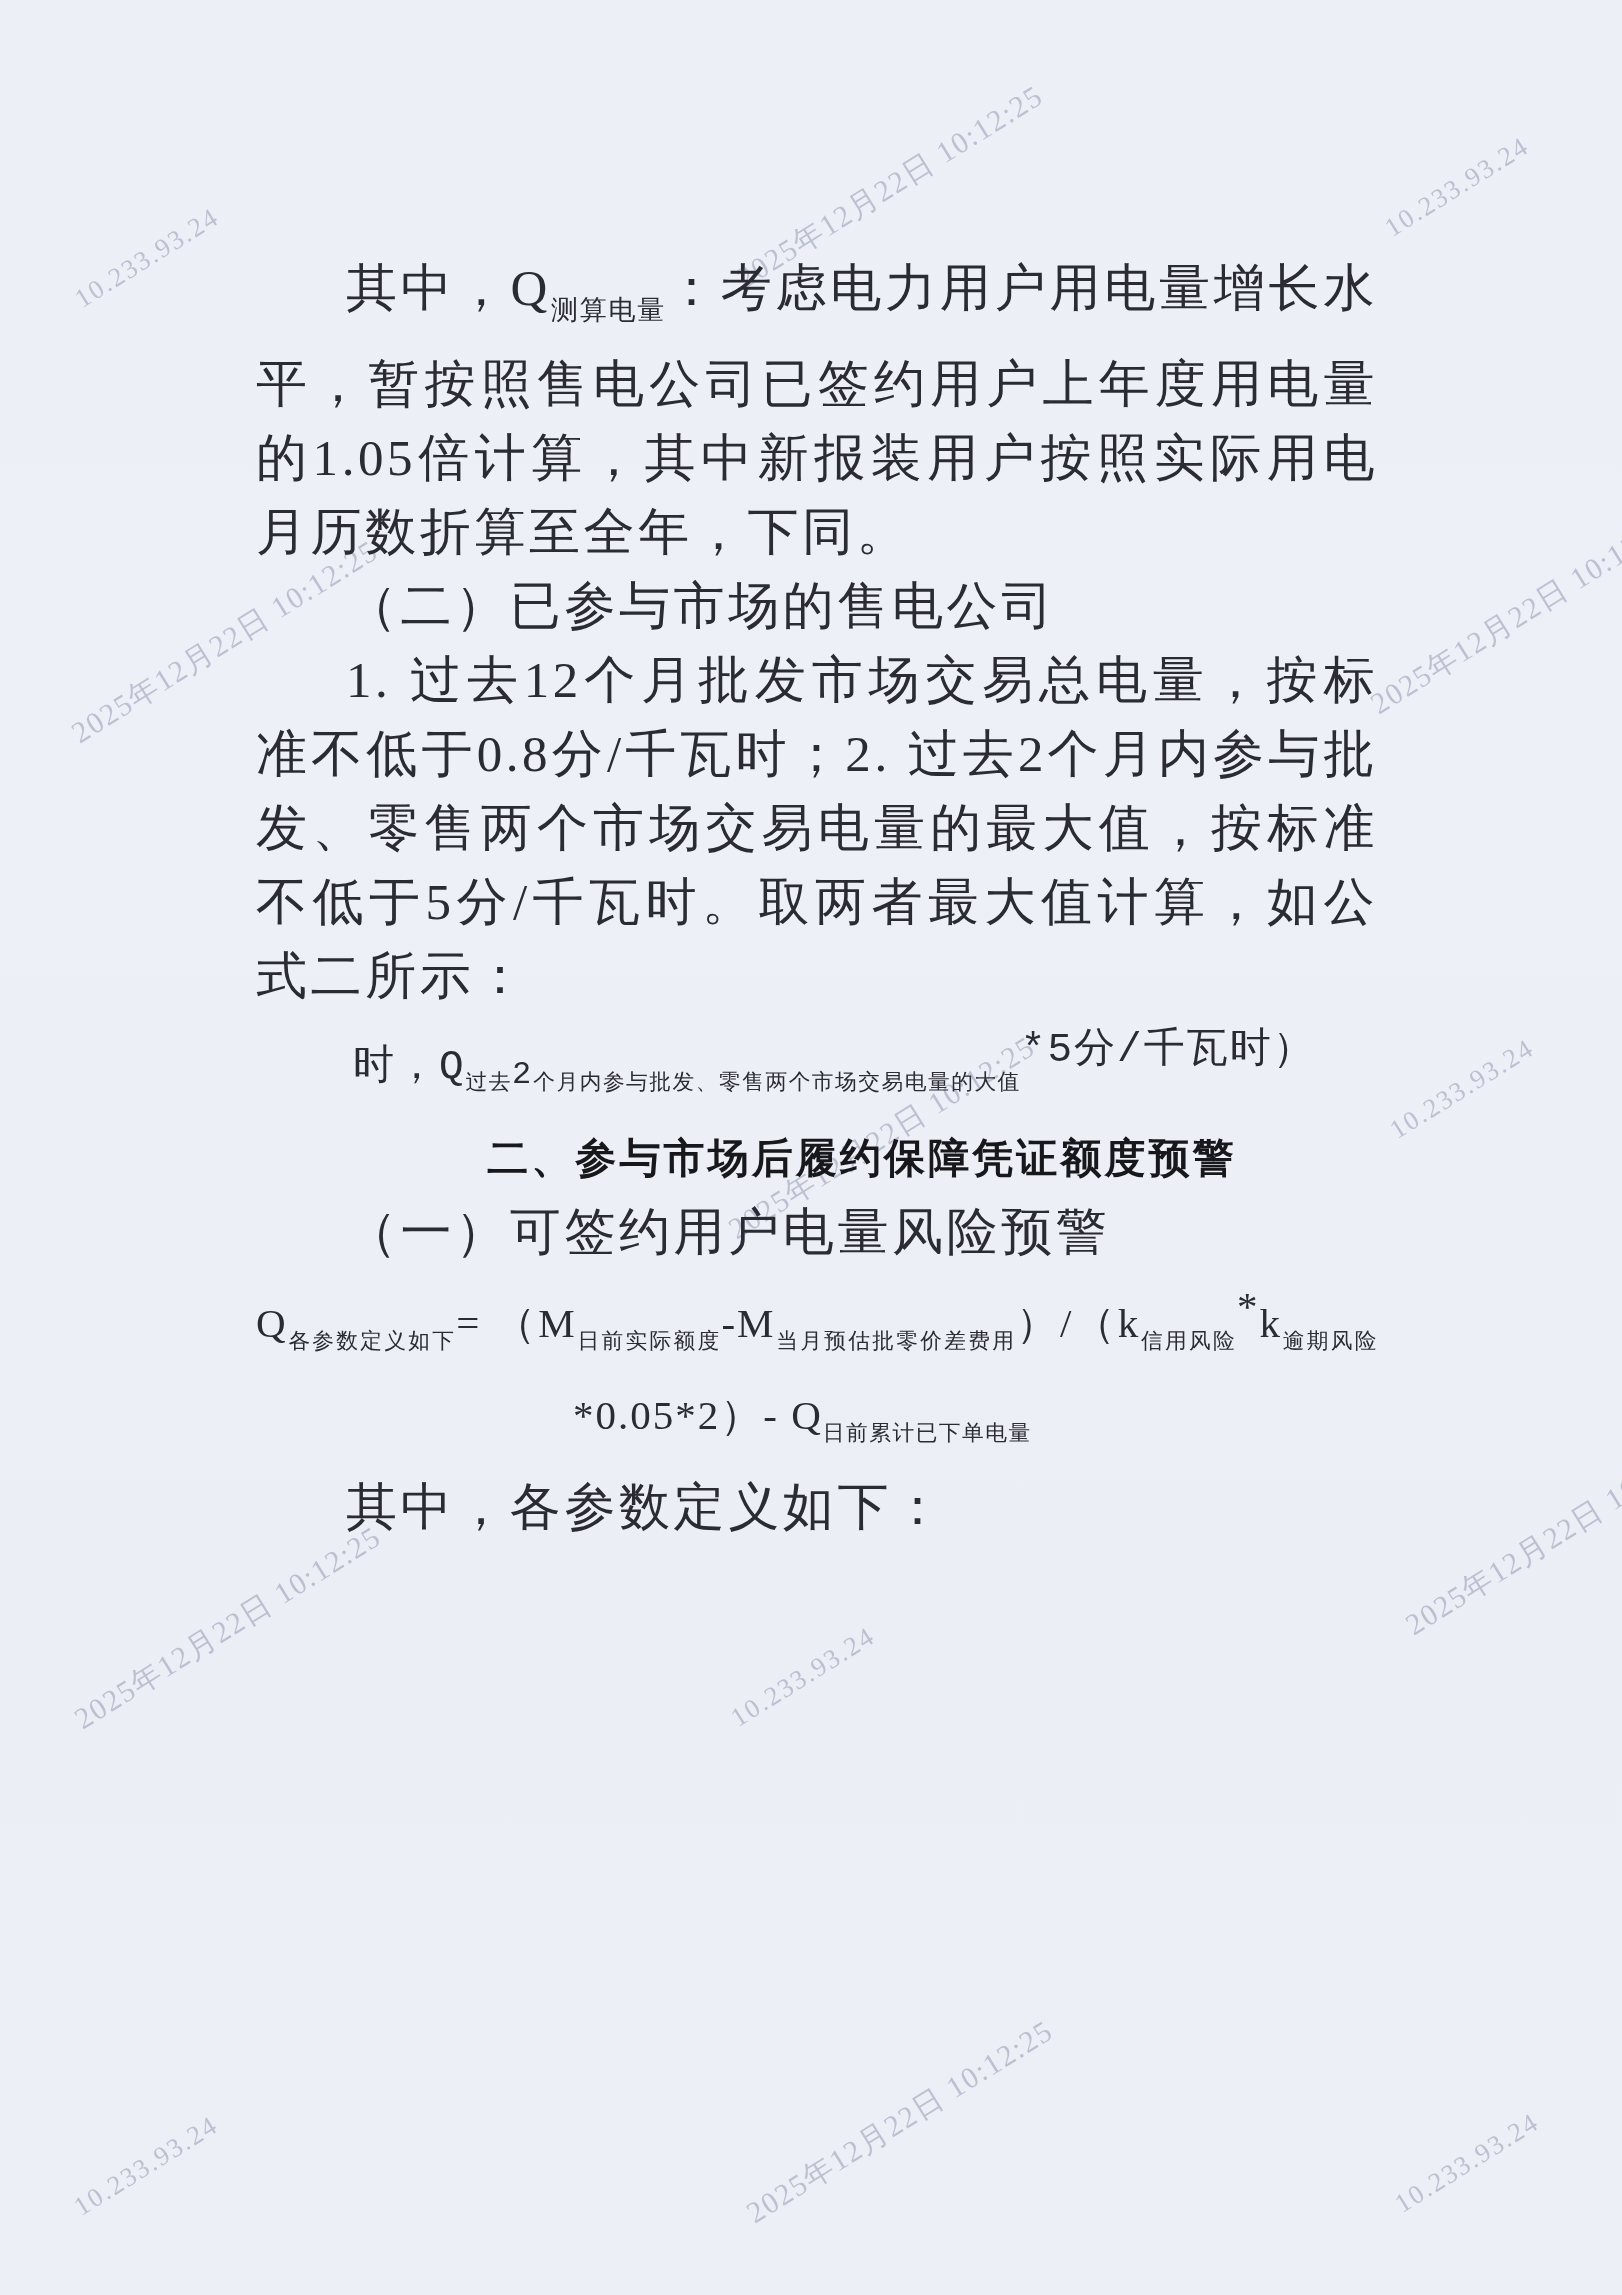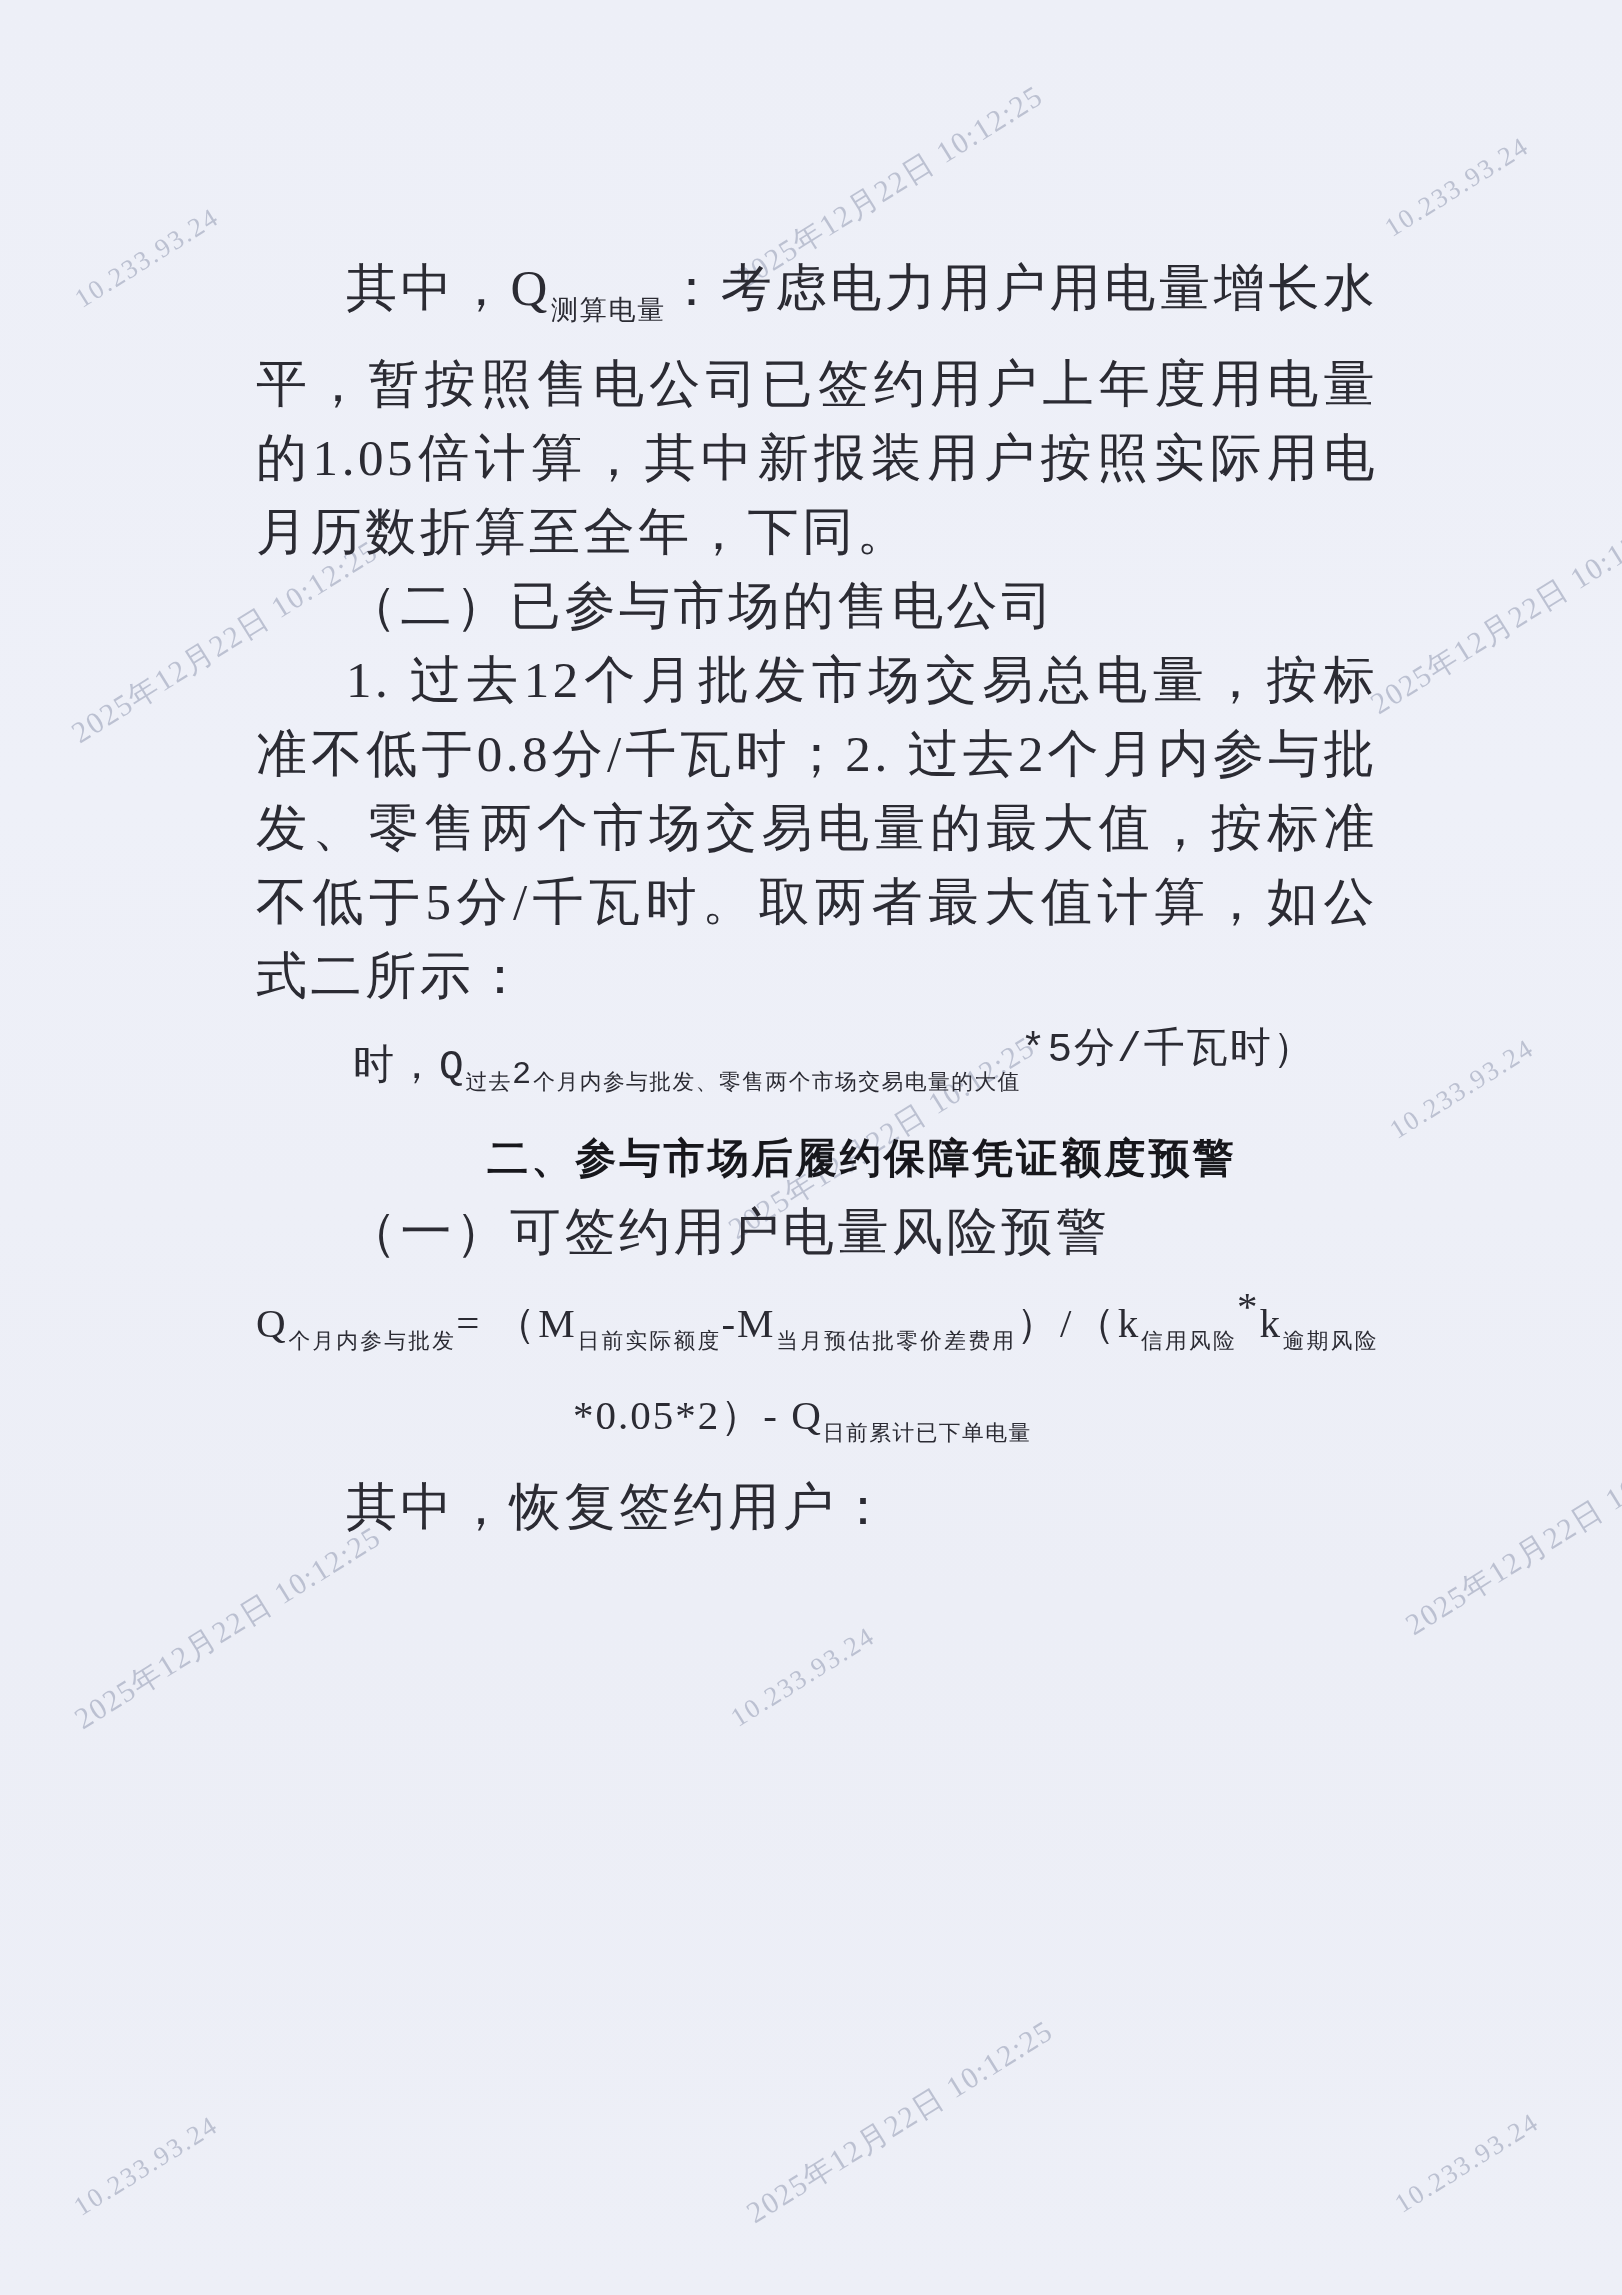--- a/index.html
+++ b/index.html
@@ -65,19 +65,19 @@
   <div class="content">
       <div class="para"><span>其中，Q</span><span class="sub">测算电量</span><span>：考虑电力用户用电量增长水平，暂按照售电公司已签约用户上年度用电量的1.05倍计算，其中新报装用户按照实际用电月历数折算至全年，下同。</span></div>
       <div class="para"><span>（二）已参与市场的售电公司</span></div>
       <div class="para"><span>1. 过去12个月批发市场交易总电量，按标准不低于0.8分/千瓦时；2. 过去2个月内参与批发、零售两个市场交易电量的最大值，按标准不低于5分/千瓦时。取两者最大值计算，如公式二所示：</span></div>
       <div class="formula">
         <div class="fline" style="margin-left: 97px; font-family: Liberation Mono, monospace;"><span>时，Q</span><span class="sub">过去</span><span class="subnum">2</span><span class="sub">个月内参与批发、零售两个市场交易电量的大值</span><span class="up">*5分/千瓦时）</span></div>
       </div>
       <div class="heading"><span>二、参与市场后履约保障凭证额度预警</span></div>
       <div class="para"><span>（一）可签约用户电量风险预警</span></div>
       <div class="formula">
-        <div class="fline fjust"><span>Q</span><span class="sub">个月内参与批发</span><span>= （M</span><span class="sub">日前实际额度</span><span>-M</span><span class="sub">当月预估批零价差费用</span><span>）/（k</span><span class="sub">信用风险</span><span class="up">*</span><span>k</span><span class="sub">逾期风险</span></div>
+        <div class="fline fjust"><span>Q</span><span class="sub">各参数定义如下</span><span>= （M</span><span class="sub">日前实际额度</span><span>-M</span><span class="sub">当月预估批零价差费用</span><span>）/（k</span><span class="sub">信用风险</span><span class="up">*</span><span>k</span><span class="sub">逾期风险</span></div>
         <div class="fline" style="margin-left: 317px;"><span>*0.05*2）- Q</span><span class="sub">日前累计已下单电量</span></div>
       </div>
-      <div class="para"><span>其中，恢复签约用户：</span></div>
+      <div class="para"><span>其中，各参数定义如下：</span></div>
     </div>
 </div>
 
 
 </body></html>

